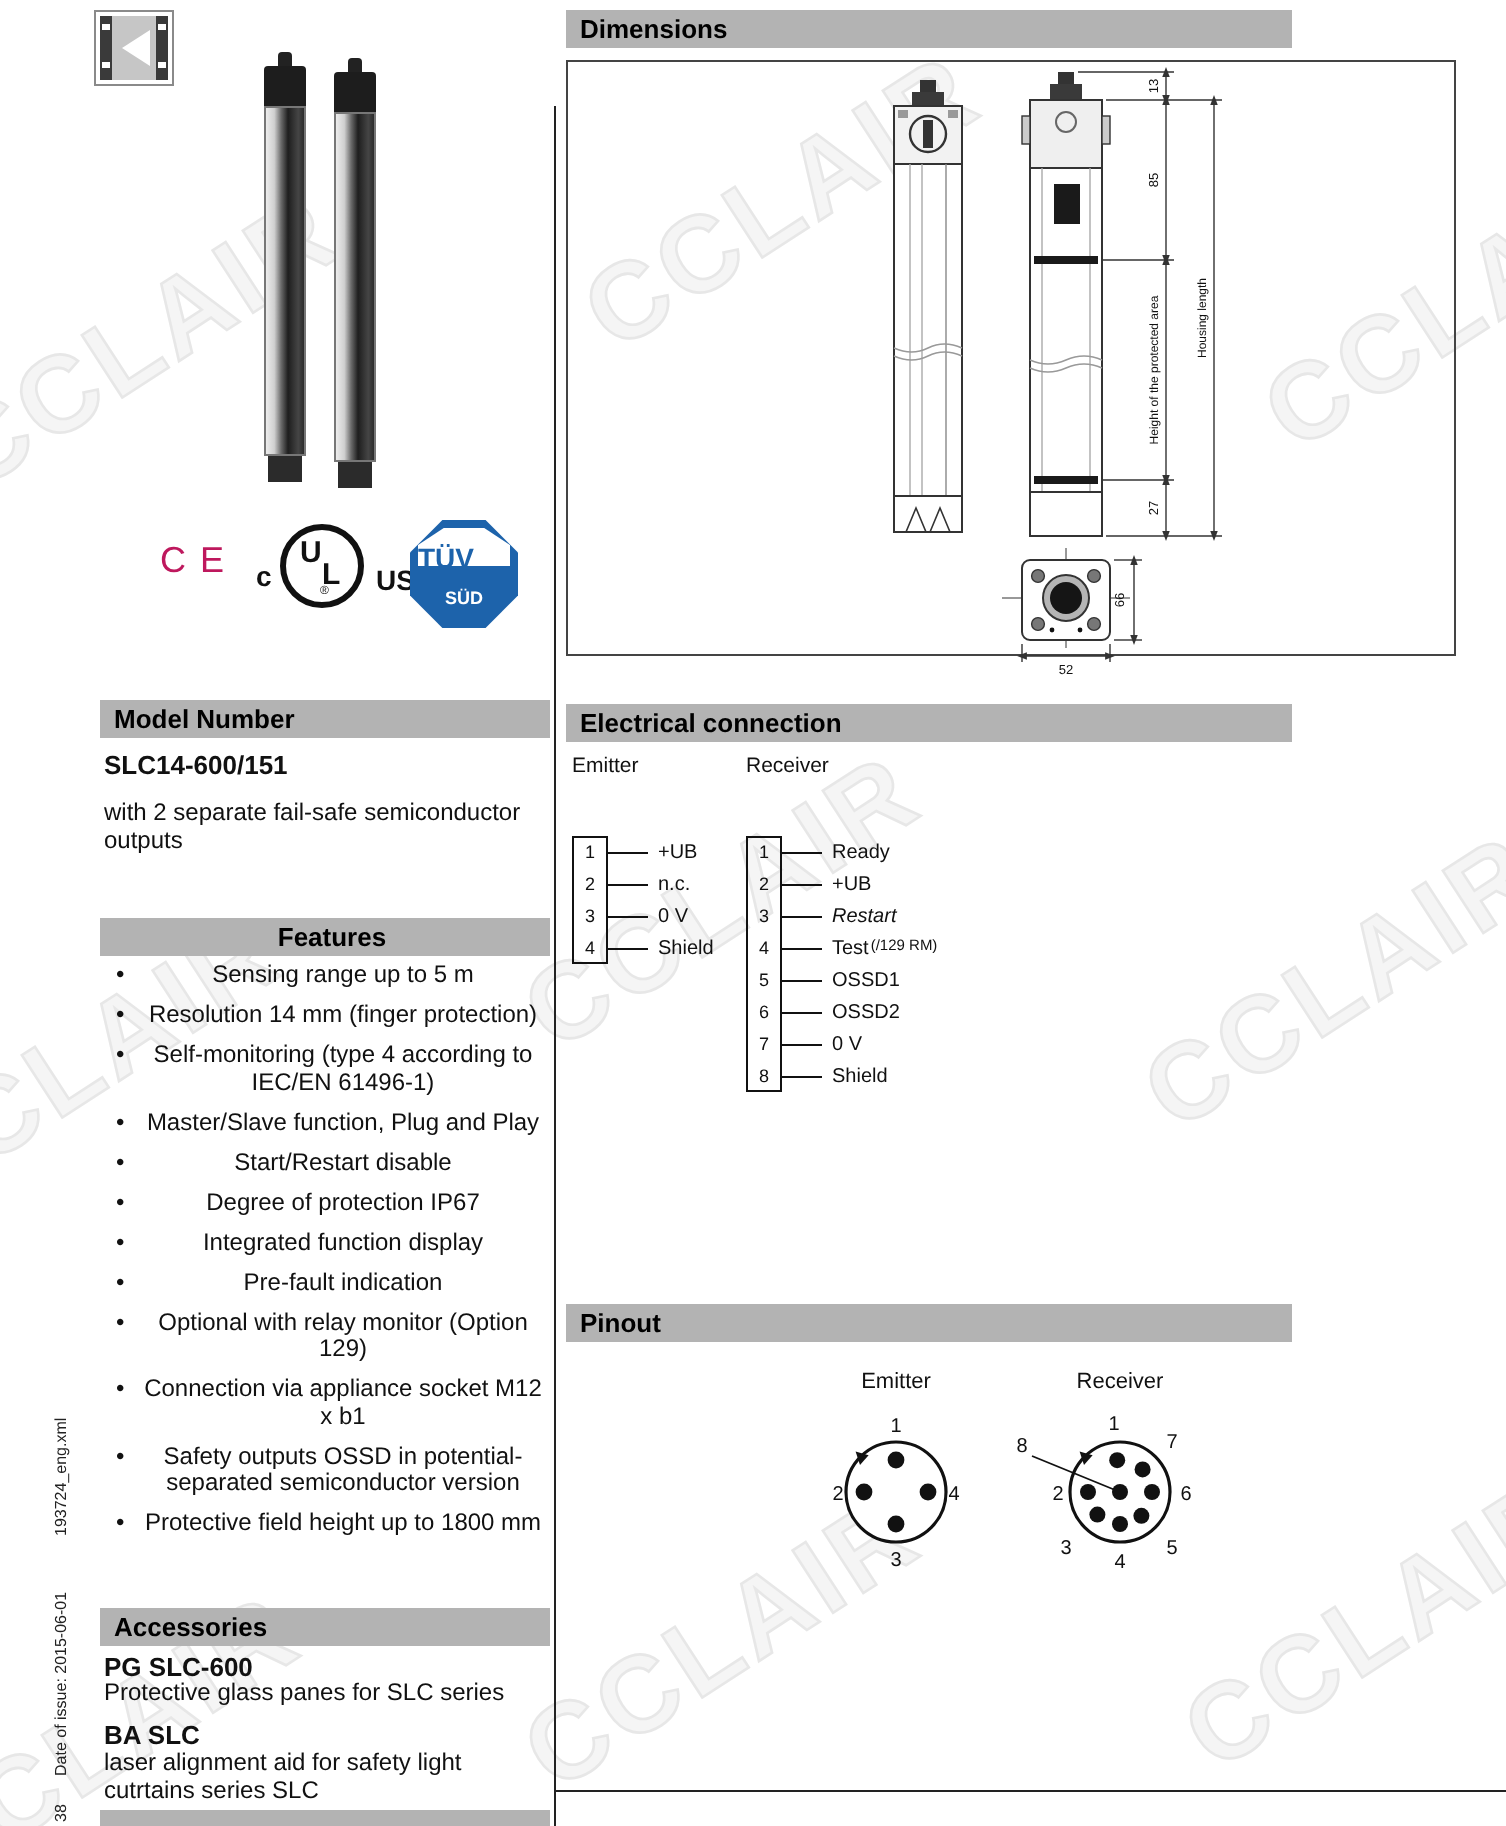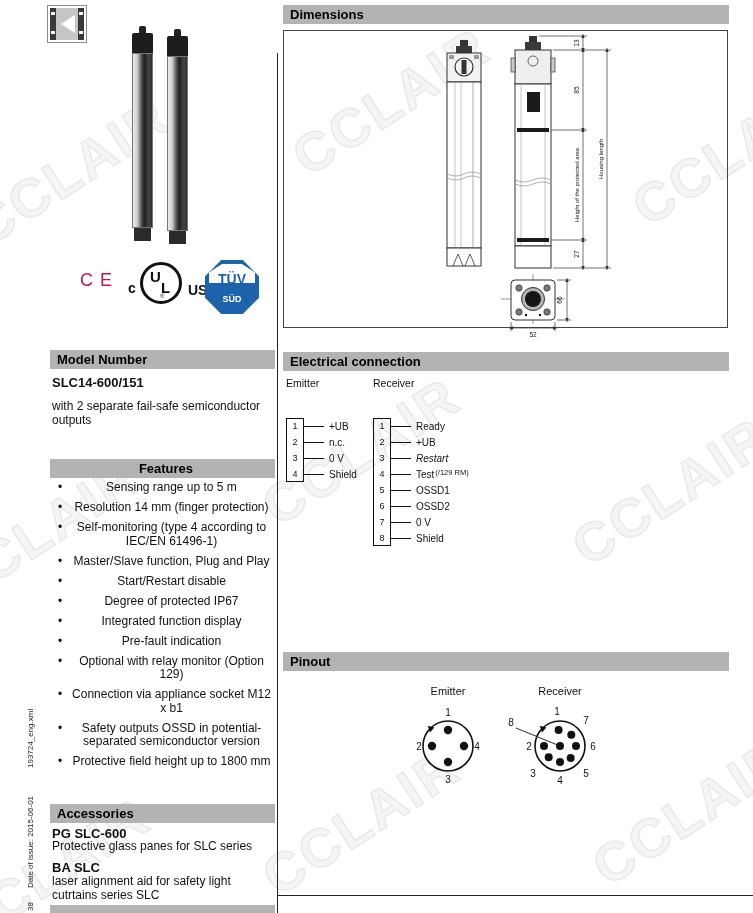--- a/index.html
+++ b/index.html
@@ -7,21 +7,21 @@
         font-family:"Liberation Sans",sans-serif;color:#111;}
   
   .wm{position:absolute;font-weight:bold;font-size:54px;letter-spacing:3px;
       color:#f5f5f5;-webkit-text-stroke:1.3px #e7e7e7;transform:rotate(-33deg);
       z-index:0;user-select:none;pointer-events:none;white-space:nowrap;}
   .z{position:absolute;z-index:2;}
   
   .secbar{position:absolute;z-index:2;background:#b3b3b3;height:19px;box-sizing:border-box;
           font-weight:bold;font-size:13px;line-height:19px;padding-left:7px;color:#000;}
   .bar-left{left:50px;width:225px;}
-  .bar-right{left:283px;width:446px;}
+  .bar-right{left:283px;width:363px;}
   
   .bold13{font-weight:bold;font-size:13px;}
   .body12{font-size:12px;line-height:13.5px;}
   .feat{left:50px;top:481px;width:222px;margin:0;padding:0;list-style:none;}
   .feat li{position:relative;font-size:12px;line-height:13.5px;margin:0 0 6.5px 0;padding-left:21px;text-align:center;}
   .feat li::before{content:"\2022";position:absolute;left:8px;top:0;}
   
   .rot{position:absolute;z-index:2;font-size:8px;color:#222;transform:rotate(-90deg);
        transform-origin:left top;white-space:nowrap;}
   
@@ -48,21 +48,21 @@
   .ulus{position:absolute;left:60px;top:20px;font-weight:bold;font-size:14px;}
   .ulcirc{position:absolute;left:12px;top:0;width:42px;height:42px;border:3px solid #111;
           border-radius:50%;box-sizing:border-box;background:#fff;}
   .ulu{position:absolute;left:7px;top:3px;font-weight:bold;font-size:15px;}
   .ull{position:absolute;left:18px;top:14px;font-weight:bold;font-size:15px;}
   .ulreg{position:absolute;left:17px;top:28px;font-size:6px;}
   .tuv{position:absolute;left:205px;top:260px;width:54px;height:54px;z-index:2;
        clip-path:polygon(30% 0,70% 0,100% 30%,100% 70%,70% 100%,30% 100%,0 70%,0 30%);}
   .tuv-in{position:absolute;left:4px;top:4px;width:46px;height:19px;background:#fff;
        clip-path:polygon(28% 0,72% 0,100% 45%,100% 100%,0 100%,0 45%);
-       text-align:center;font-weight:bold;font-size:14px;line-height:31px;}
+       text-align:left;font-weight:bold;font-size:14px;line-height:31px;}
   .tuv-sud{position:absolute;left:0;top:34px;width:100%;text-align:center;color:#fff;
        font-weight:bold;font-size:9px;}
   
   .pinbox{position:absolute;z-index:2;}
   .numcol{position:absolute;left:0;top:0;bottom:0;width:18px;border:1.3px solid #111;box-sizing:border-box;}
   .prow{display:flex;align-items:center;height:16px;position:relative;}
   .pnum{width:18px;text-align:center;font-size:9px;flex:0 0 18px;}
   .pline{width:20px;border-top:1px solid #111;flex:0 0 20px;margin-right:5px;}
   .plab{font-size:10px;white-space:nowrap;}
   .plab.it{font-style:italic;}
@@ -147,21 +147,21 @@
   <div class="z bold13" style="left:52px;top:375px;">SLC14-600/151</div>
   <div class="z body12" style="left:52px;top:400px;width:223px;">with 2 separate fail-safe semiconductor outputs</div>
 
   <div class="secbar bar-left" style="top:459px;text-align:center;">Features</div>
   <ul class="feat z">
     <li>Sensing range up to 5 m</li>
     <li>Resolution 14 mm (finger protection)</li>
     <li>Self-monitoring (type 4 according to IEC/EN 61496-1)</li>
     <li>Master/Slave function, Plug and Play</li>
     <li>Start/Restart disable</li>
-    <li>Degree of protected IP67</li>
+    <li>Degree of protection IP67</li>
     <li>Integrated function display</li>
     <li>Pre-fault indication</li>
     <li>Optional with relay monitor (Option 129)</li>
     <li>Connection via appliance socket M12 x b1</li>
     <li>Safety outputs OSSD in potential-separated semiconductor version</li>
     <li>Protective field height up to 1800 mm</li>
   </ul>
 
   <div class="secbar bar-left" style="top:804px;">Accessories</div>
   <div class="z bold13" style="left:52px;top:826px;">PG SLC-600</div>

